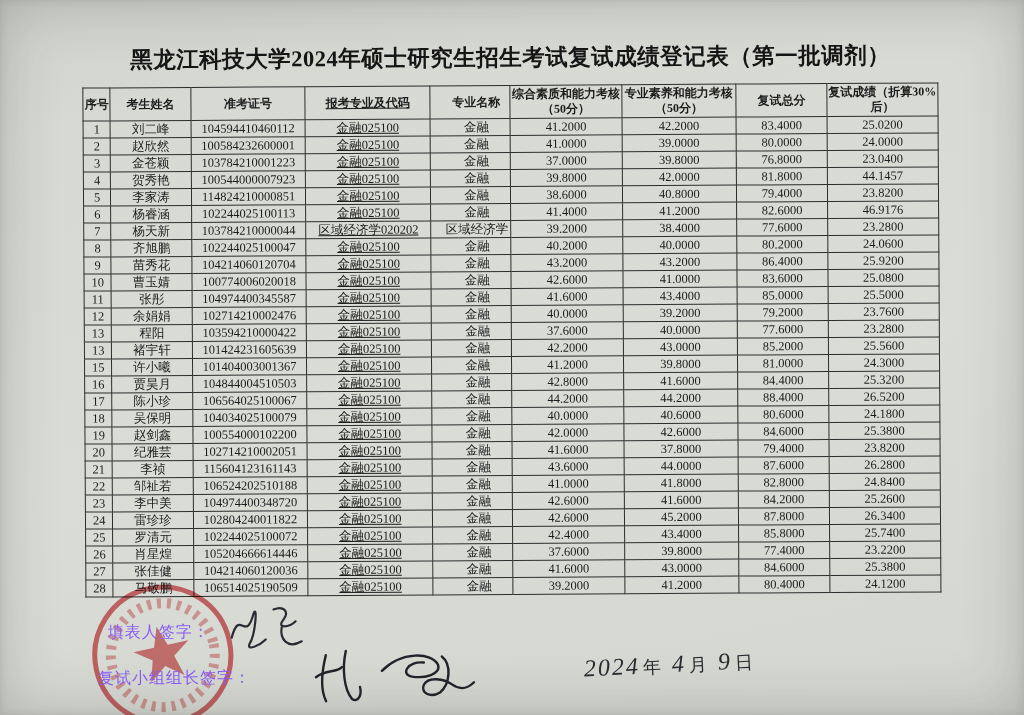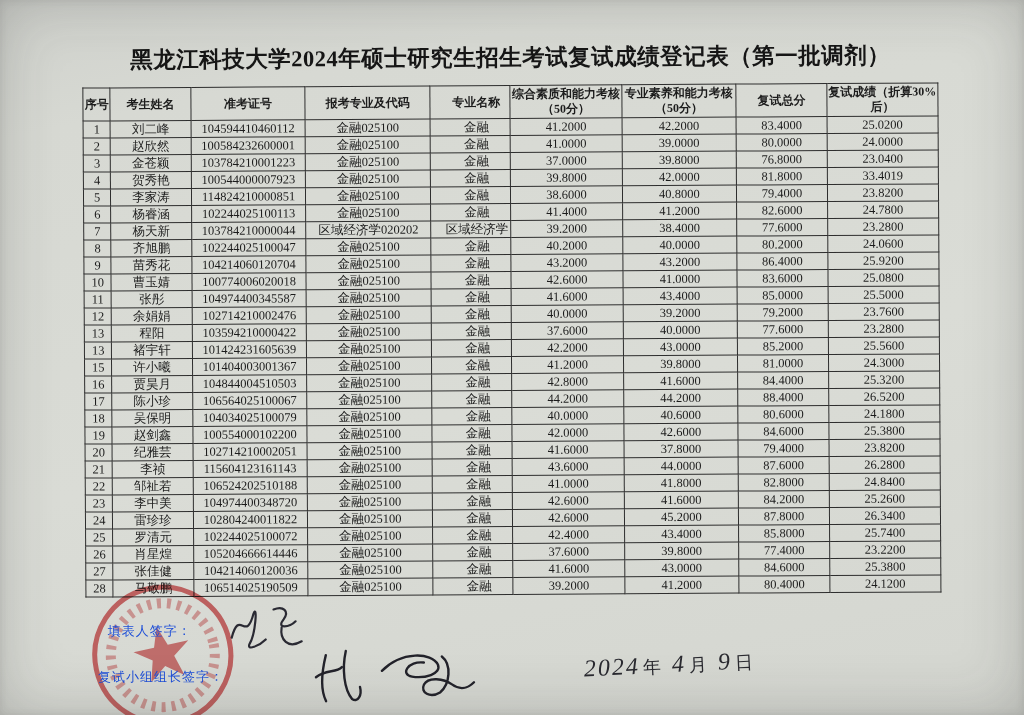--- a/index.html
+++ b/index.html
@@ -24,28 +24,28 @@
   }
   .score-table th, .score-table td {
     border:1px solid #2e2e2e; text-align:center; vertical-align:middle;
     overflow:hidden; padding:0;
   }
   .score-table th { font-size:12px; font-weight:bold; line-height:1.25; height:32px; padding:1px 0; }
   .score-table td { font-size:12.5px; height:16px; line-height:16px; white-space:nowrap; }
   .score-table th:nth-child(1), .score-table td:nth-child(1){ width:3.2%;border-radius:12px; }
   .score-table th:nth-child(2), .score-table td:nth-child(2){ width:9.4%;text-align:center; }
   .score-table th:nth-child(3), .score-table td:nth-child(3){ width:13.4%;text-align:center; }
-  .score-table th:nth-child(4), .score-table td:nth-child(4){ width:14.6%; }
+  .score-table th:nth-child(4), .score-table td:nth-child(4){ width:14.6%;text-decoration:underline; }
   .score-table th:nth-child(5), .score-table td:nth-child(5){ width:9.4%;padding-left:12px; }
   .score-table th:nth-child(6), .score-table td:nth-child(6){ width:13.0%; }
   .score-table th:nth-child(7), .score-table td:nth-child(7){ width:13.4%; }
   .score-table th:nth-child(8), .score-table td:nth-child(8){ width:10.6%; }
   .score-table th:nth-child(9), .score-table td:nth-child(9){ width:13.0%; }
 
-  .footer-label { position:absolute; font-size:13px; color:#1d4ed8; letter-spacing:1px; }
+  .footer-label { position:absolute; font-size:16px; color:#8b5cf6; letter-spacing:1px; }
   .filler-label { left:106px; top:620px; }
   .leader-label { left:96px; top:666px; }
 
   .signature { position:absolute; }
   .sig-filler  { left:222px; top:596px; }
   .sig-leader  { left:308px; top:640px; }
 
   .date-line {
     position:absolute; left:582px; top:652px; font-size:22px; color:#2a2a30;
     transform:rotate(-2.5deg); letter-spacing:1px;
@@ -117,21 +117,21 @@
         </tr>
         <tr>
           <td>4</td>
           <td>贺秀艳</td>
           <td>100544000007923</td>
           <td>金融025100</td>
           <td>金融</td>
           <td>39.8000</td>
           <td>42.0000</td>
           <td>81.8000</td>
-          <td>33.4019</td>
+          <td>44.1457</td>
         </tr>
         <tr>
           <td>5</td>
           <td>李家涛</td>
           <td>114824210000851</td>
           <td>金融025100</td>
           <td>金融</td>
           <td>38.6000</td>
           <td>40.8000</td>
           <td>79.4000</td>
@@ -139,21 +139,21 @@
         </tr>
         <tr>
           <td>6</td>
           <td>杨睿涵</td>
           <td>102244025100113</td>
           <td>金融025100</td>
           <td>金融</td>
           <td>41.4000</td>
           <td>41.2000</td>
           <td>82.6000</td>
-          <td>24.7800</td>
+          <td>46.9176</td>
         </tr>
         <tr>
           <td>7</td>
           <td>杨天新</td>
           <td>103784210000044</td>
           <td>区域经济学020202</td>
           <td>区域经济学</td>
           <td>39.2000</td>
           <td>38.4000</td>
           <td>77.6000</td>

